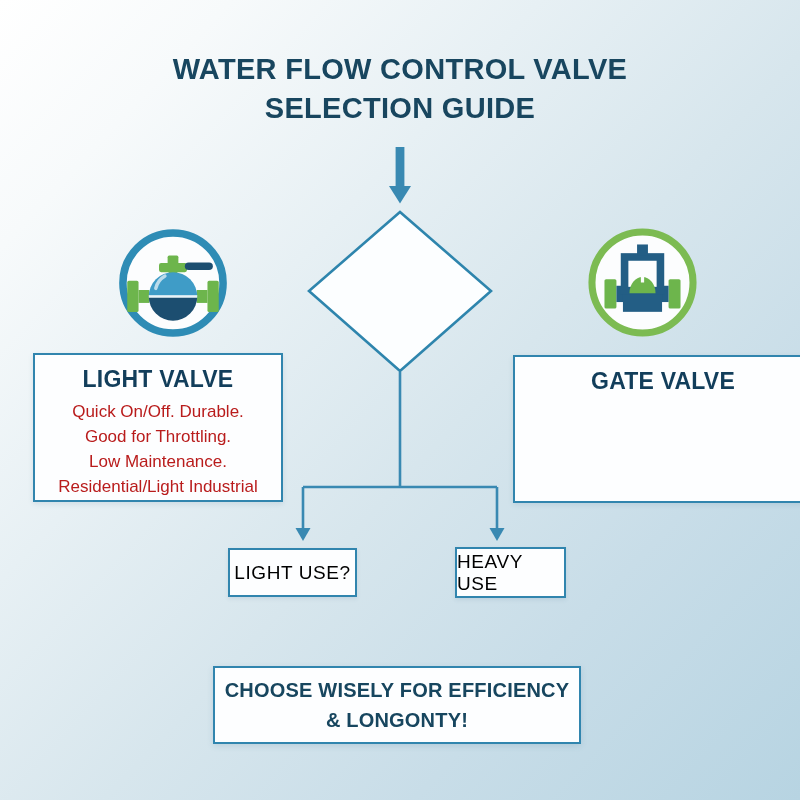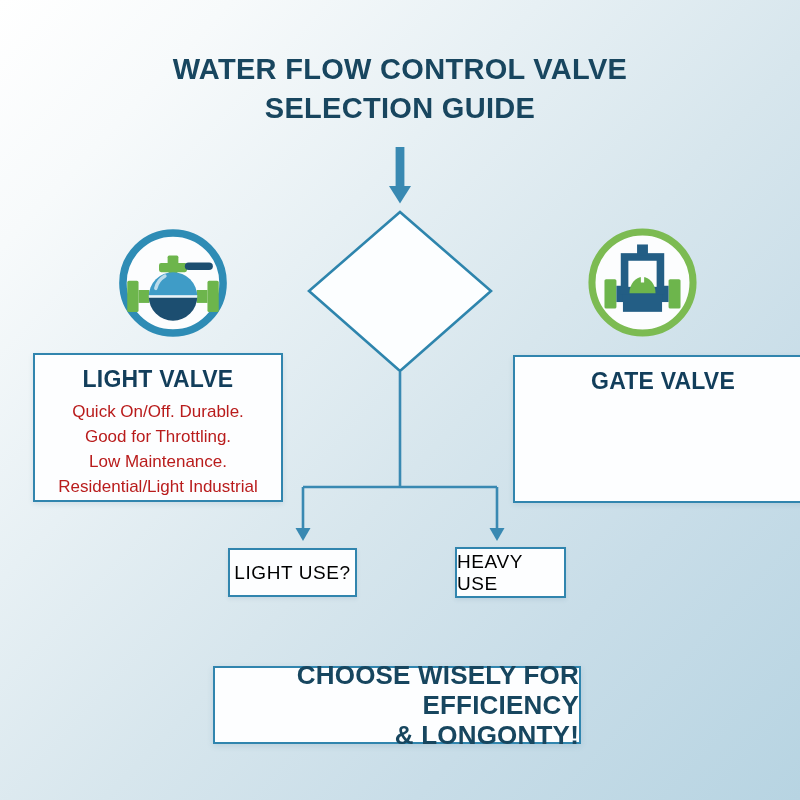--- a/index.html
+++ b/index.html
@@ -41,21 +41,21 @@
   }
   .pill-light{left:220px;top:548px;width:129px;height:49px;}
   .pill-heavy{left:447px;top:547px;width:111px;height:51px;}
   .footer-box{
     position:absolute;left:213px;top:666px;width:368px;height:78px;box-sizing:border-box;
     background:#fdfeff;border:2px solid #3185ae;
     display:flex;align-items:center;justify-content:center;
     box-shadow:0 2px 6px rgba(70,110,140,.16);
   }
   .footer-text{
-    text-align:right;font-size:26px;line-height:30px;font-weight:bold;
+    text-align:center;font-size:20px;line-height:30px;font-weight:bold;
     color:#17465f;white-space:pre-line;letter-spacing:.2px;
   }
 </style>
 </head>
 <body>
 
 <div class="canvas">
 
   <h1 class="title">WATER FLOW CONTROL VALVE
 SELECTION GUIDE</h1>

